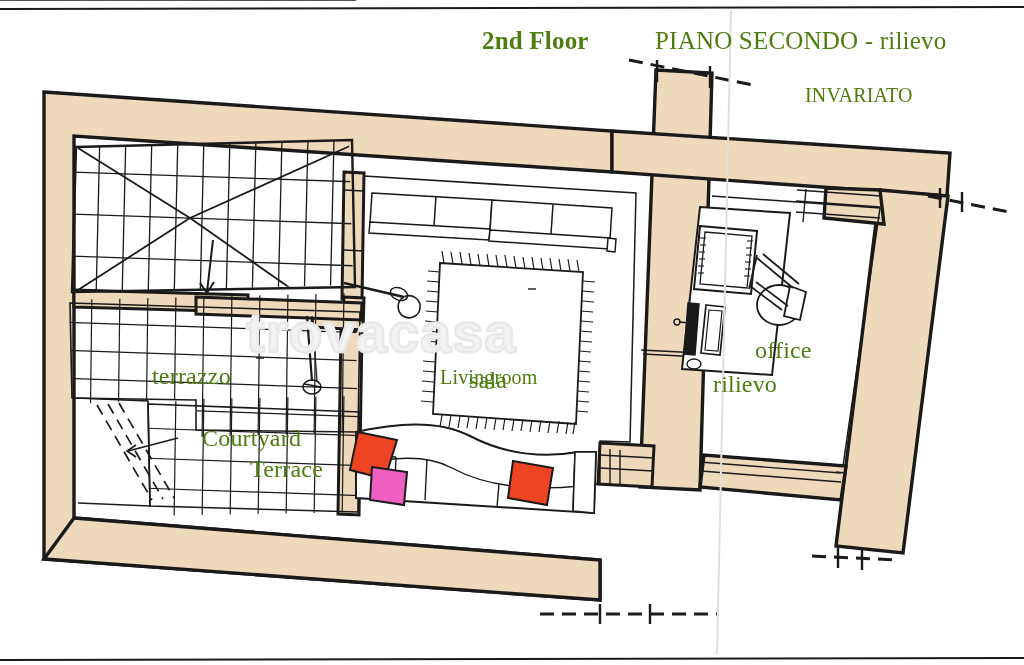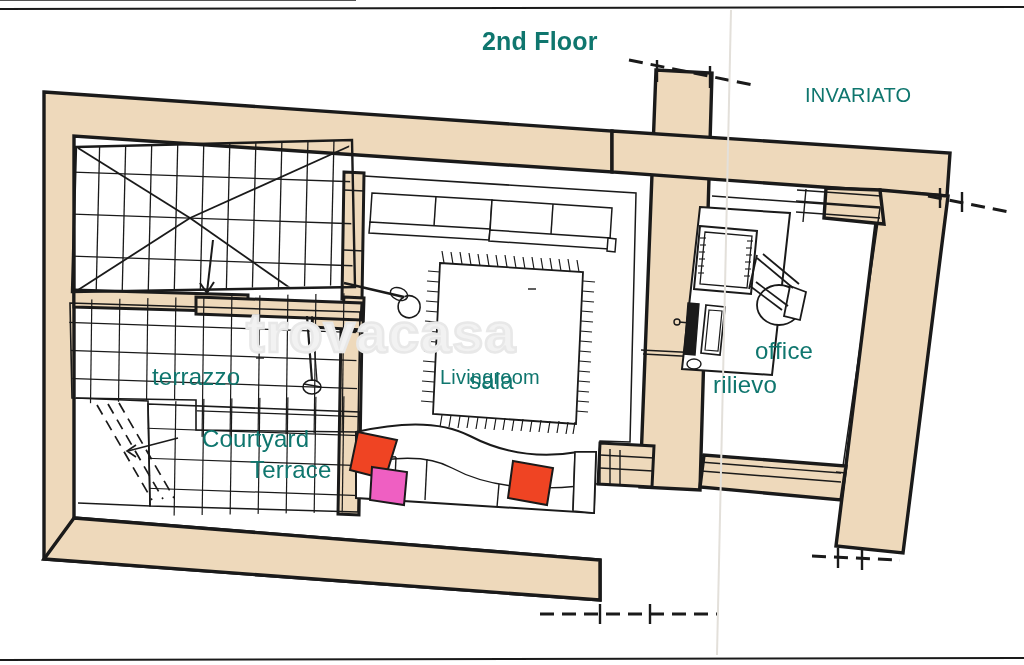--- a/index.html
+++ b/index.html
@@ -22,22 +22,22 @@
     position: absolute;
     left: 0;
     top: 0;
     width: 1024px;
     height: 665px;
     display: block;
   }
   .txt {
     position: absolute;
     white-space: pre;
-    color: #0f766e;
-    font-family: Liberation Sans, sans-serif;
+    color: #4d7c0f;
+    font-family: Liberation Serif, serif;
     font-weight: 400;
     letter-spacing: 0.2px;
   }
   .t-hdr-en {
     left: 482px; top: 27px;
     font-size: 25px;
     font-weight: 700;
   }
   .t-hdr-it {
     left: 655px; top: 27px;
@@ -437,20 +437,21 @@
       <line x1="862" y1="550" x2="862" y2="570"></line>
     </g>
 
     <line x1="731" y1="10" x2="717" y2="655" stroke="#e3e0da" stroke-width="2"></line>
 
   </svg>
 
   <div class="wm">trovacasa</div>
 
   <div class="txt t-hdr-en">2nd Floor</div>
+  <div class="txt t-hdr-it">PIANO SECONDO - rilievo</div>
   <div class="txt t-hdr-inv">INVARIATO</div>
 
   <div class="txt t-sala">sala</div>
   <div class="txt t-living">Livingroom</div>
 
   <div class="txt t-office">office</div>
   <div class="txt t-studio">rilievo</div>
 
   <div class="txt t-terrazzo">terrazzo</div>
   <div class="txt t-courtyard">Courtyard</div>

